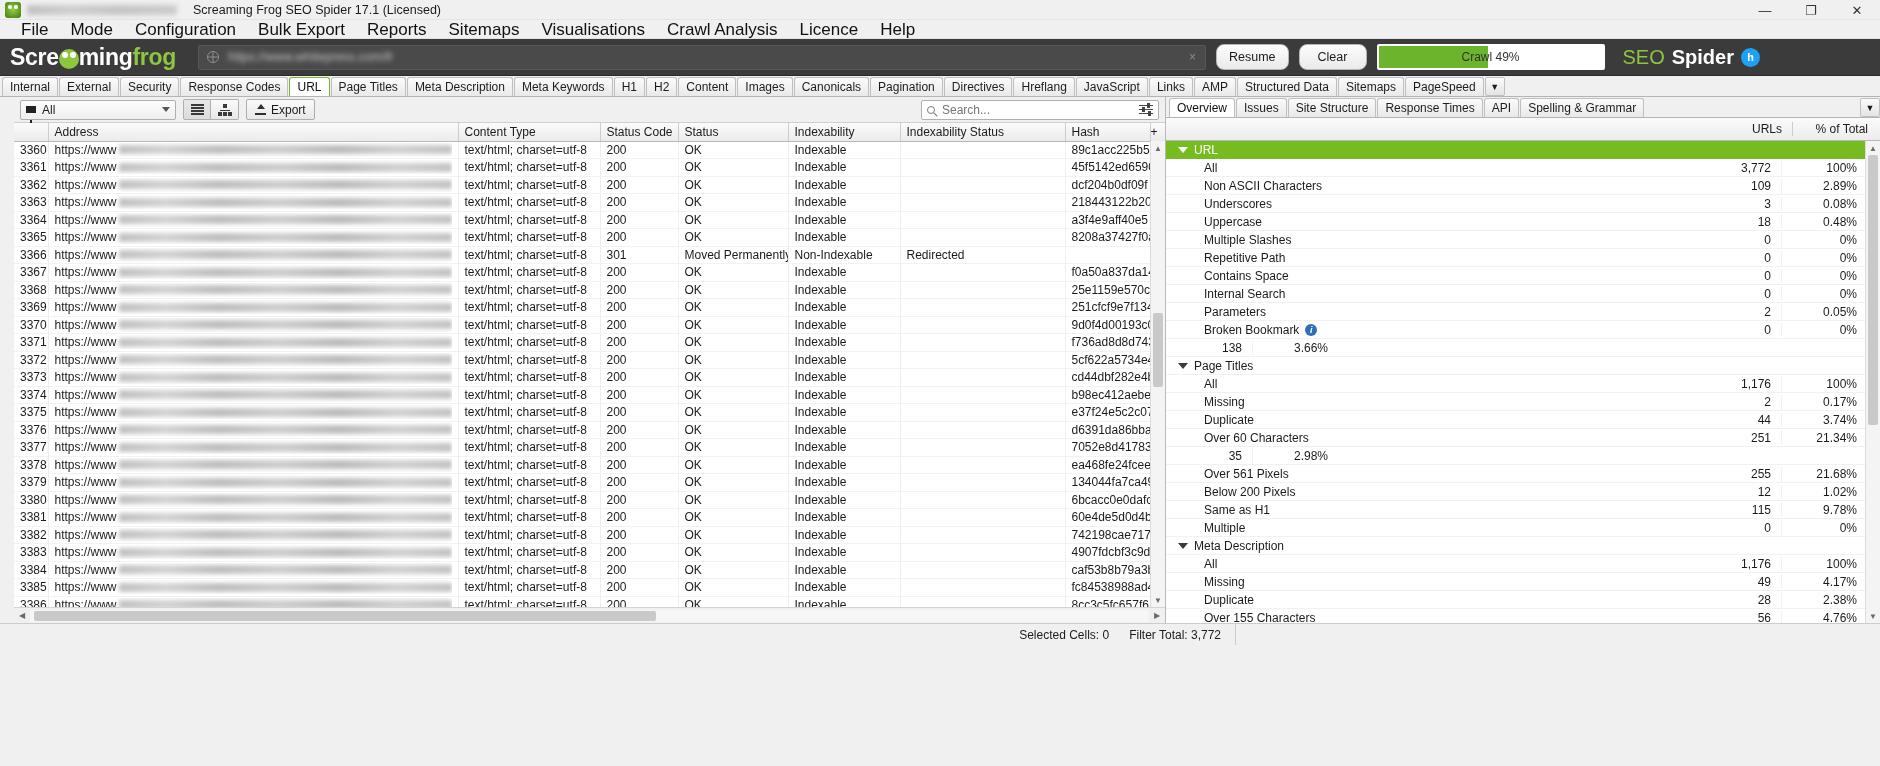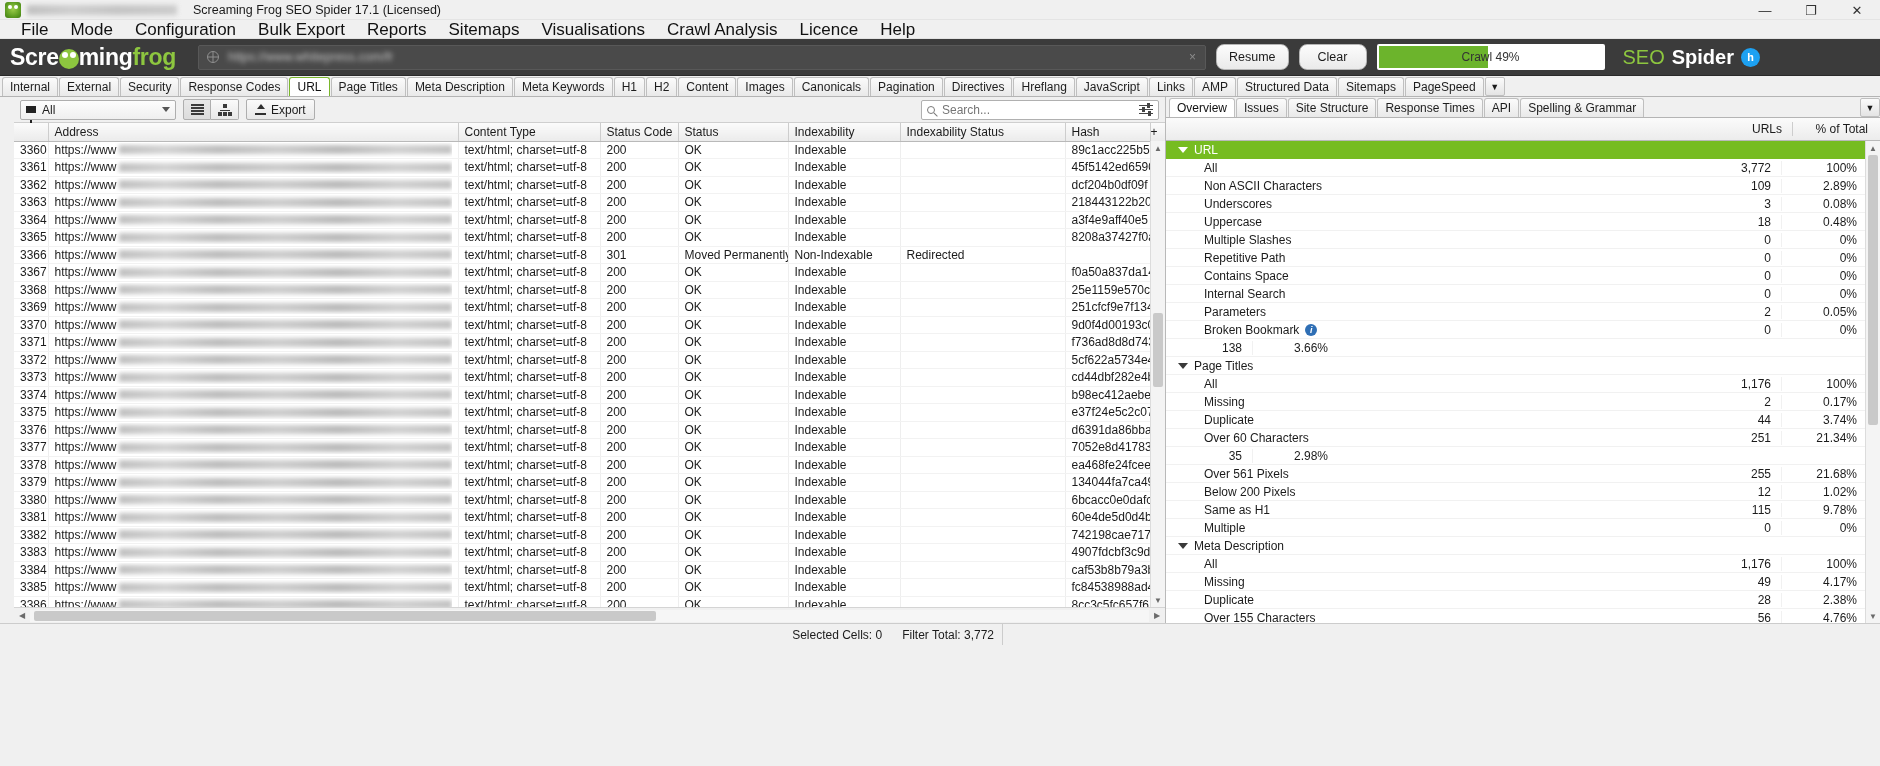--- a/index.html
+++ b/index.html
@@ -313,22 +313,22 @@
     align-items: center; justify-content: center; color: #6a6a6a; font-size: 8px;
   }
   .ov-vscroll .arrow-up { top: 0; }
   .ov-vscroll .arrow-dn { bottom: 0; }
 
   
   .statusbar {
     height: 22px; background: #f0f0f0; border-top: 1px solid #cccccc;
     display: flex; align-items: center; font-size: 12px; color: #1b1b1b;
   }
-  .sb-left { width: 1003px; display: flex; align-items: center;
-             justify-content: flex-end; padding-right: 8px; gap: 20px;
+  .sb-left { width: 1236px; display: flex; align-items: center;
+             justify-content: flex-end; padding-right: 14px; gap: 20px;
              border-right: 1px solid #cccccc; height: 100%; }
   .sb-right { flex: 1; }
 </style>
 </head>
 <body>
 
 <div class="titlebar">
   <div class="tb-icon"></div>
   <div class="tb-blur"></div>
   <div class="tb-title">Screaming Frog SEO Spider 17.1 (Licensed)</div>

